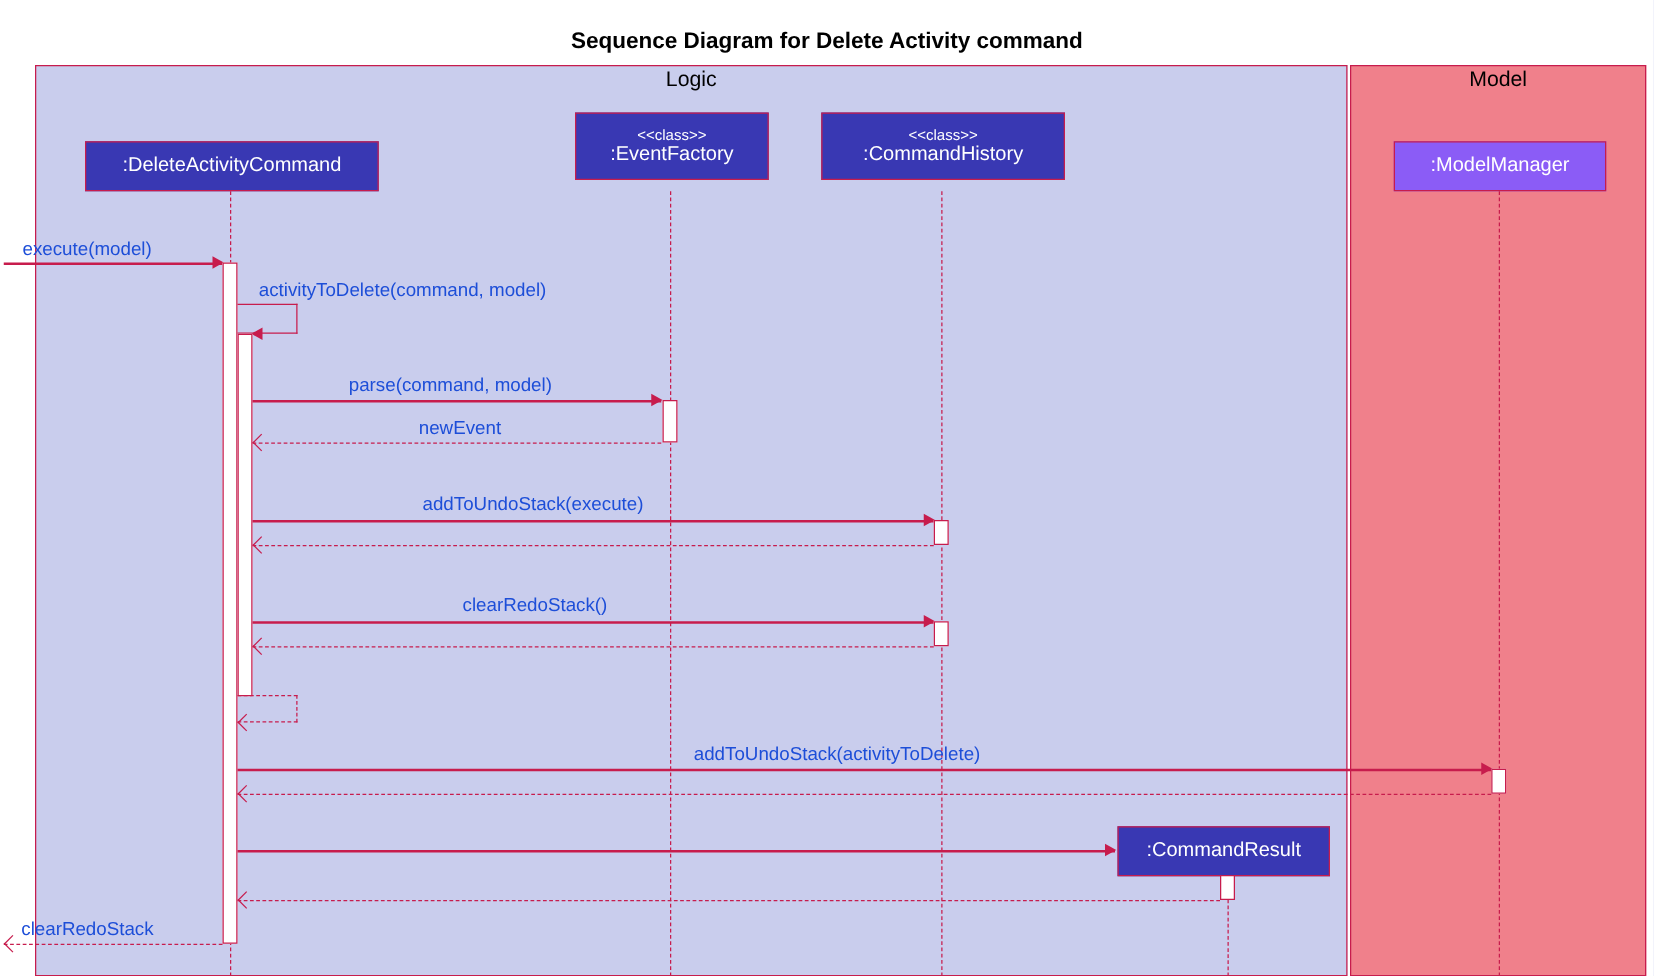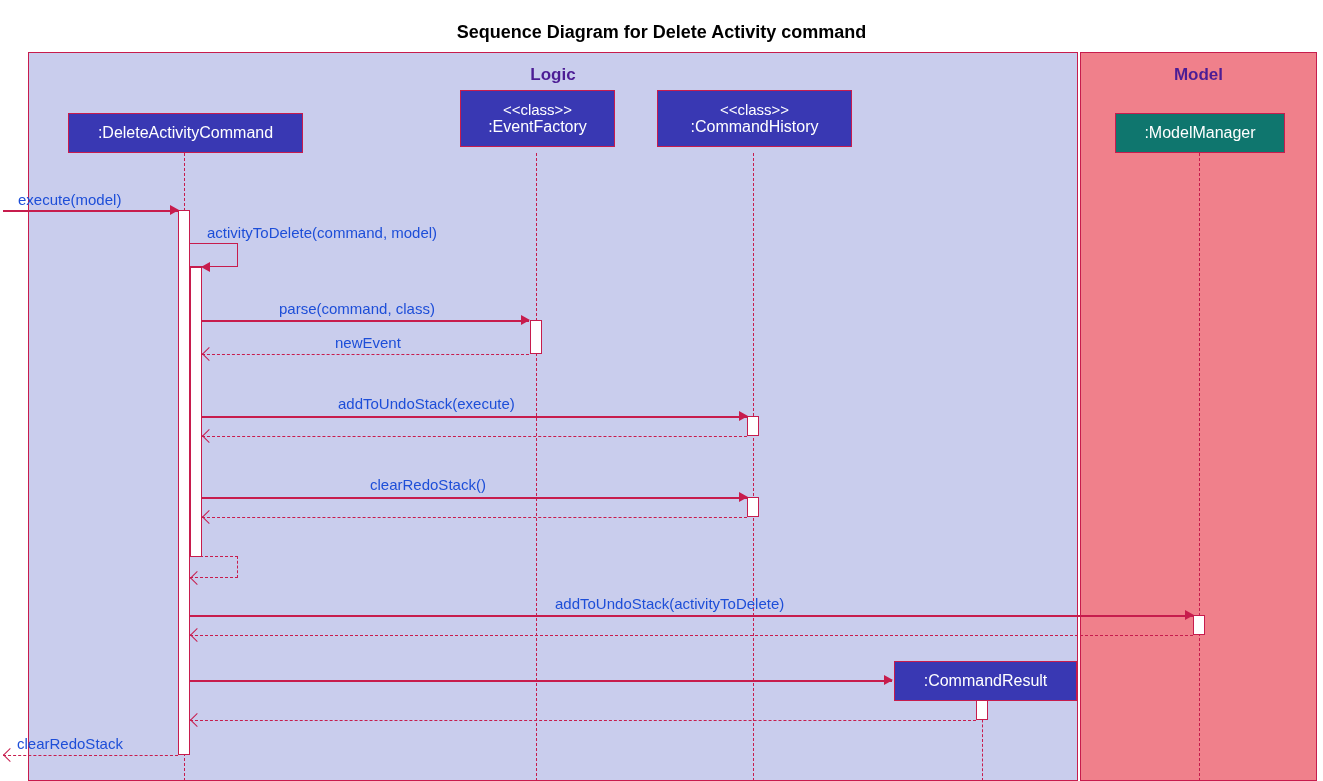--- a/index.html
+++ b/index.html
@@ -1,22 +1,22 @@
 <!DOCTYPE html>
 <html><head>
 <meta charset="utf-8">
 <style>
 *{box-sizing:border-box;margin:0;padding:0}
 body{font-family:Arial,sans-serif;background:#fff;width:1323px;height:781px;position:relative;overflow:hidden}
 .title{position:absolute;top:22px;left:0;width:100%;text-align:center;font-weight:bold;font-size:18px;color:#000}
 .logic-box{position:absolute;top:52px;left:28px;width:1050px;height:729px;background:#c9cded;border:1.5px solid #c71c4d}
 .model-box{position:absolute;top:52px;left:1080px;width:237px;height:729px;background:#f0808b;border:1.5px solid #c71c4d}
-.box-title{text-align:center;font-weight:bold;color:#4c1d95;font-size:17px;padding:12px 0}
+.box-title{text-align:center;font-weight:normal;color:#000000;font-size:17px;padding:1px 0}
 .participant{position:absolute;background:#3938b3;border:1.5px solid #c71c4d;color:#fff;text-align:center;padding:10px 14px;font-size:16px}
-.stereotype{display:block;font-size:15px}
+.stereotype{display:block;font-size:12px}
 .lifeline{position:absolute;width:0;border-left:1.5px dashed #c71c4d}
 .activation{position:absolute;width:12px;background:#fff;border:1.5px solid #c71c4d}
 .msg{position:absolute;height:1.5px;background:#c71c4d}
 .msg-dashed{position:absolute;height:0;border-top:1.5px dashed #c71c4d}
 .msg-label{position:absolute;color:#1d4ed8;font-size:15px;white-space:nowrap}
 .arrow-r{position:absolute;width:0;height:0;border-top:5px solid transparent;border-bottom:5px solid transparent;border-left:9px solid #c71c4d}
 .arrow-l{position:absolute;width:0;height:0;border-top:5px solid transparent;border-bottom:5px solid transparent;border-right:9px solid #c71c4d}
 .arrow-l-open{position:absolute;width:10px;height:10px;border-top:1.5px solid #c71c4d;border-left:1.5px solid #c71c4d;transform:rotate(-45deg)}
 .self-box{position:absolute;border:1.5px solid #c71c4d;border-left:none}
 .self-box-dashed{position:absolute;border:1.5px dashed #c71c4d;border-left:none}
@@ -35,40 +35,40 @@
 
 <div class="participant" style="top:113px;left:68px;width:235px">:DeleteActivityCommand</div>
 <div class="participant" style="top:90px;left:460px;width:155px">
  <span class="stereotype">&lt;&lt;class&gt;&gt;</span>
  <span>:EventFactory</span>
 </div>
 <div class="participant" style="top:90px;left:657px;width:195px">
  <span class="stereotype">&lt;&lt;class&gt;&gt;</span>
  <span>:CommandHistory</span>
 </div>
-<div class="participant" style="top:113px;left:1115px;width:170px;background:#0f766e">:ModelManager</div>
+<div class="participant" style="top:113px;left:1115px;width:170px;background:#8b5cf6">:ModelManager</div>
 
 <div class="lifeline" style="top:153px;left:184px;height:628px"></div>
 <div class="lifeline" style="top:153px;left:536px;height:628px"></div>
 <div class="lifeline" style="top:153px;left:753px;height:628px"></div>
 <div class="lifeline" style="top:153px;left:1199px;height:628px"></div>
 <div class="lifeline" style="top:700px;left:982px;height:81px"></div>
 
 <div class="msg-label" style="top:191px;left:18px">execute(model)</div>
 <div class="msg" style="top:210px;left:3px;width:175px"></div>
 <div class="arrow-r" style="top:205px;left:170px"></div>
 
 <div class="activation" style="top:210px;left:178px;height:545px"></div>
 
 <div class="msg-label" style="top:224px;left:207px">activityToDelete(command, model)</div>
 <div class="self-box" style="top:243px;left:190px;width:48px;height:24px"></div>
 <div class="arrow-l" style="top:262px;left:201px"></div>
 <div class="activation" style="top:267px;left:190px;height:290px"></div>
 
-<div class="msg-label" style="top:300px;left:279px">parse(command, class)</div>
+<div class="msg-label" style="top:300px;left:279px">parse(command, model)</div>
 <div class="msg" style="top:320px;left:202px;width:327px"></div>
 <div class="arrow-r" style="top:315px;left:521px"></div>
 <div class="activation" style="top:320px;left:530px;height:34px"></div>
 <div class="msg-label" style="top:334px;left:335px">newEvent</div>
 <div class="msg-dashed" style="top:354px;left:202px;width:327px"></div>
 <div class="arrow-l-open" style="top:349px;left:204px"></div>
 
 <div class="msg-label" style="top:395px;left:338px">addToUndoStack(execute)</div>
 <div class="msg" style="top:416px;left:202px;width:545px"></div>
 <div class="arrow-r" style="top:411px;left:739px"></div>
@@ -88,20 +88,20 @@
 
 <div class="msg-label" style="top:595px;left:555px">addToUndoStack(activityToDelete)</div>
 <div class="msg" style="top:615px;left:190px;width:1003px"></div>
 <div class="arrow-r" style="top:610px;left:1185px"></div>
 <div class="activation" style="top:615px;left:1193px;height:20px"></div>
 <div class="msg-dashed" style="top:635px;left:190px;width:1003px"></div>
 <div class="arrow-l-open" style="top:630px;left:192px"></div>
 
 <div class="msg" style="top:680px;left:190px;width:702px"></div>
 <div class="arrow-r" style="top:675px;left:884px"></div>
-<div class="participant" style="top:661px;left:894px;width:183px">:CommandResult</div>
+<div class="participant" style="top:661px;left:894px;width:170px">:CommandResult</div>
 <div class="activation" style="top:700px;left:976px;height:20px"></div>
 <div class="msg-dashed" style="top:720px;left:190px;width:786px"></div>
 <div class="arrow-l-open" style="top:715px;left:192px"></div>
 
 <div class="msg-label" style="top:735px;left:17px">clearRedoStack</div>
 <div class="msg-dashed" style="top:755px;left:3px;width:175px"></div>
 <div class="arrow-l-open" style="top:750px;left:5px"></div>
 
 </body></html>

